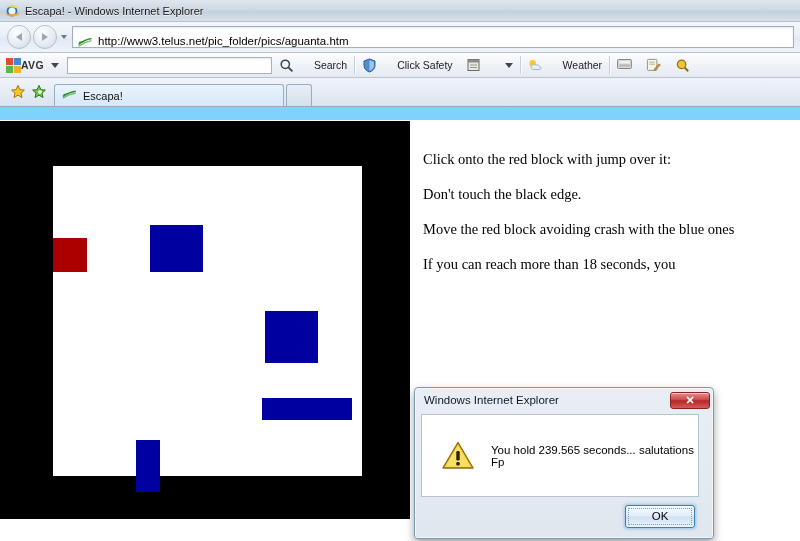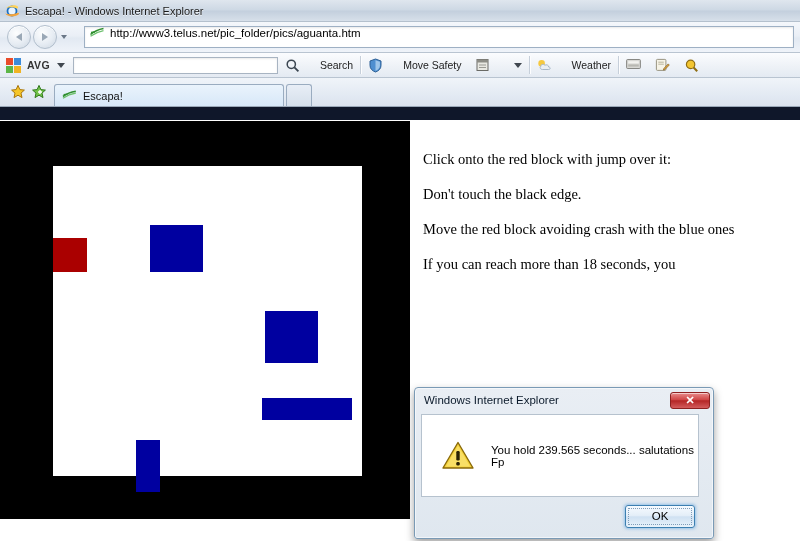--- a/index.html
+++ b/index.html
@@ -7,21 +7,21 @@
     margin: 0; padding: 0;
     width: 800px; height: 541px;
     overflow: hidden;
     font-family: "Liberation Sans", sans-serif;
   }
   body { background: #ffffff; }
 
   #app {
     position: relative;
     width: 800px; height: 541px;
-    background: #0f172a;
+    background: #7dd3fc;
   }
 
   
   .titlebar {
     position: absolute; left: 0; top: 0; width: 800px; height: 22px;
     background: linear-gradient(180deg, #dfe6ee 0%, #cdd8e4 48%, #c3cfdd 52%, #d7e0ea 100%);
     border-bottom: 1px solid #b4c0cd;
     display: flex; align-items: center;
   }
   .titlebar .ie-icon {
@@ -58,36 +58,35 @@
   .navbtn.fwd .arrowglyph  { border-left: 6px solid #9aa8b6; }
 
   .navdrop {
     width: 0; height: 0; margin: 0 5px 0 4px; flex: 0 0 auto;
     border-left: 3.5px solid transparent; border-right: 3.5px solid transparent;
     border-top: 4px solid #6a7787;
   }
   .addrbox {
     flex: 1 1 auto; height: 22px; margin-right: 6px;
     background: #ffffff; border: 1px solid #9eb0c4;
-    display: flex; align-items: flex-end; padding: 8px 4px;
+    display: flex; align-items: flex-start; padding: 8px 4px;
     box-shadow: inset 0 1px 2px rgba(0,0,0,.09);
-    margin-left: 12px;
   }
   .addr-fav { width: 16px; height: 14px; margin-right: 5px; flex: 0 0 auto; }
   .addrtext { font-size: 11.5px; color: #000; white-space: nowrap; }
 
   
   .avgbar {
     position: absolute; left: 0; top: 53px; width: 800px; height: 25px;
     background: linear-gradient(180deg, #fbfcfe 0%, #eef2f7 55%, #e4eaf2 100%);
     border-bottom: 1px solid #b9c4d1;
     display: flex; align-items: center; gap: 0;
   }
   .avglogo { width: 15px; height: 15px; margin-left: 6px; flex: 0 0 auto; position: relative; }
-  .avglabel { font-size: 10.5px; font-weight: bold; color: #333; margin-left: 6px; letter-spacing: .3px; }
+  .avglabel { font-size: 10.5px; font-weight: bold; color: #333; margin-left: 0; letter-spacing: .3px; }
   .tinycaret {
     width: 0; height: 0; margin: 0 8px 0 7px; flex: 0 0 auto;
     border-left: 4px solid transparent; border-right: 4px solid transparent;
     border-top: 5px solid #40474f;
   }
   .avgsearch {
     width: 205px; height: 17px; background:#fff; border: 1px solid #a8b4c2;
     flex: 0 0 auto; box-shadow: inset 0 1px 2px rgba(0,0,0,.09);
   }
   .tbitem {
@@ -250,21 +249,21 @@
 
     <div class="tbsep"></div>
 
     <div class="tbitem">
       <span class="ico">
         <svg width="15" height="15" viewBox="0 0 15 15">
           <path d="M7.5 1 L13 3 V7.5 C13 10.8 10.5 13 7.5 14 C4.5 13 2 10.8 2 7.5 V3 Z" fill="#4f8fd0" stroke="#2c5f95" stroke-width="1"></path>
           <path d="M7.5 2.2 L11.9 3.8 V7.5 C11.9 10 10 11.9 7.5 12.8 Z" fill="#9fc6ea"></path>
         </svg>
       </span>
-      <span>Move Safety</span>
+      <span>Click Safety</span>
     </div>
 
     <div class="tbitem">
       <span class="ico">
         <svg width="13" height="14" viewBox="0 0 13 14">
           <rect x="1" y="1.5" width="11" height="11" fill="#e8e8e2" stroke="#6a6a66" stroke-width="1"></rect>
           <rect x="1" y="1.5" width="11" height="3" fill="#8d8d86"></rect>
           <line x1="3" y1="7" x2="10" y2="7" stroke="#9a9a94" stroke-width="1"></line>
           <line x1="3" y1="9.5" x2="10" y2="9.5" stroke="#9a9a94" stroke-width="1"></line>
         </svg>

